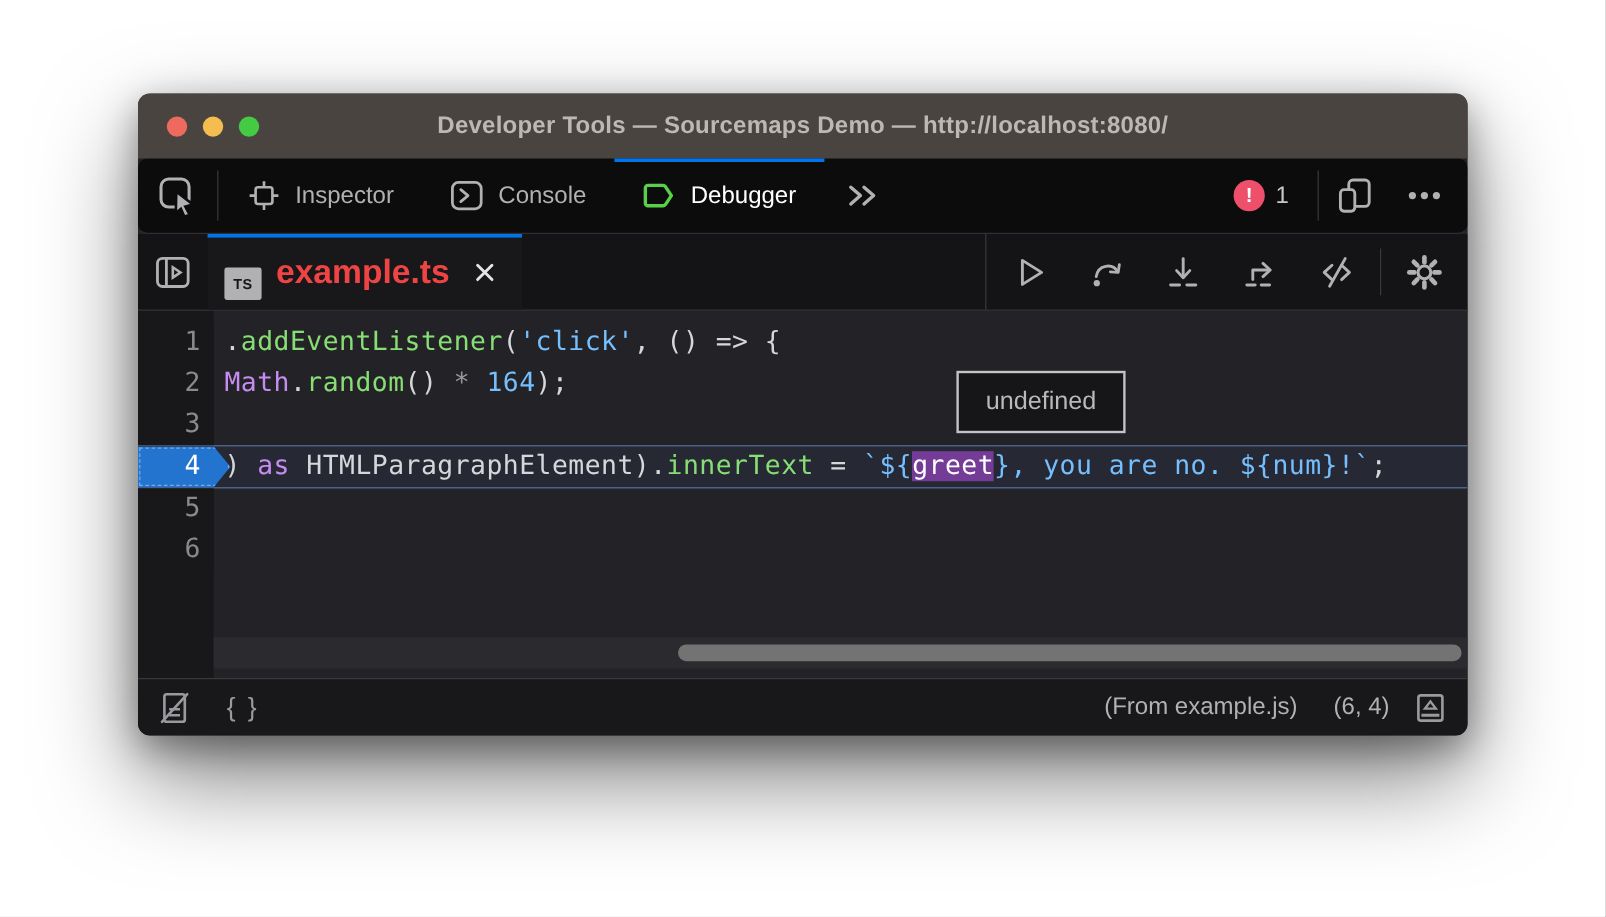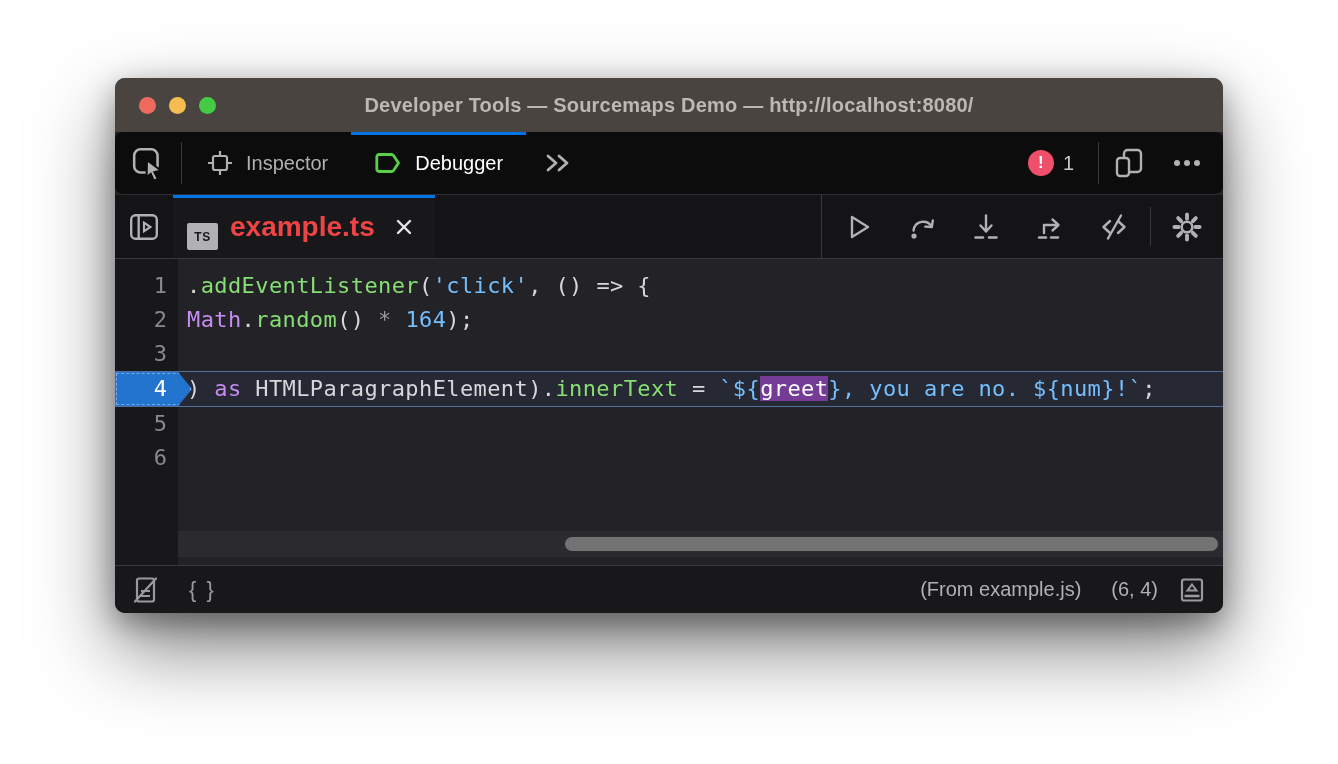--- a/index.html
+++ b/index.html
@@ -122,20 +122,27 @@
         <svg width="30" height="30" viewBox="0 0 30 30">
           <rect x="8" y="8" width="14" height="14" rx="2" fill="none" stroke="#b1b1b3" stroke-width="2.2"></rect>
           <line x1="15" y1="3" x2="15" y2="8" stroke="#b1b1b3" stroke-width="2.2"></line>
           <line x1="15" y1="22" x2="15" y2="27" stroke="#b1b1b3" stroke-width="2.2"></line>
           <line x1="3" y1="15" x2="8" y2="15" stroke="#b1b1b3" stroke-width="2.2"></line>
           <line x1="22" y1="15" x2="27" y2="15" stroke="#b1b1b3" stroke-width="2.2"></line>
         </svg>
         <span>Inspector</span>
       </div>
 
+      <div class="panel-tab">
+        <svg width="30" height="30" viewBox="0 0 30 30">
+          <rect x="3" y="4" width="24" height="22" rx="5" fill="none" stroke="#b1b1b3" stroke-width="2.3"></rect>
+          <polyline points="10,10 16,15 10,20" fill="none" stroke="#b1b1b3" stroke-width="2.3" stroke-linecap="round" stroke-linejoin="round"></polyline>
+        </svg>
+        <span>Console</span>
+      </div>
 
       <div class="panel-tab active">
         <svg width="30" height="30" viewBox="0 0 30 30">
           <path d="M5 6.5 H17.5 a2.5 2.5 0 0 1 2 1 L24.5 15 L19.5 22.5 a2.5 2.5 0 0 1 -2 1 H5 a2.2 2.2 0 0 1 -2.2 -2.2 V8.7 A2.2 2.2 0 0 1 5 6.5 Z" fill="none" stroke="#58D148" stroke-width="2.8" stroke-linejoin="round"></path>
         </svg>
         <span>Debugger</span>
       </div>
 
       <div class="tool-btn" style="padding:0 14px;">
         <svg width="34" height="30" viewBox="0 0 34 30">
@@ -266,20 +273,23 @@
           <div class="code-row">
             <div class="gutter-cell">5</div>
             <div class="code-cell"></div>
           </div>
           <div class="code-row">
             <div class="gutter-cell">6</div>
             <div class="code-cell"></div>
           </div>
         </div>
 
+      <div class="preview-tooltip">
+        <span>undefined</span>
+      </div>
 
       <div class="hscroll-track">
         <div class="hscroll-thumb"></div>
       </div>
     </div>
 
     <div class="statusbar">
       <div class="status-btn" style="padding-left:2px;">
         <svg width="30" height="30" viewBox="0 0 30 30">
           <rect x="6" y="3.5" width="17" height="23" rx="2" fill="none" stroke="#9a9a9e" stroke-width="2.2"></rect>

